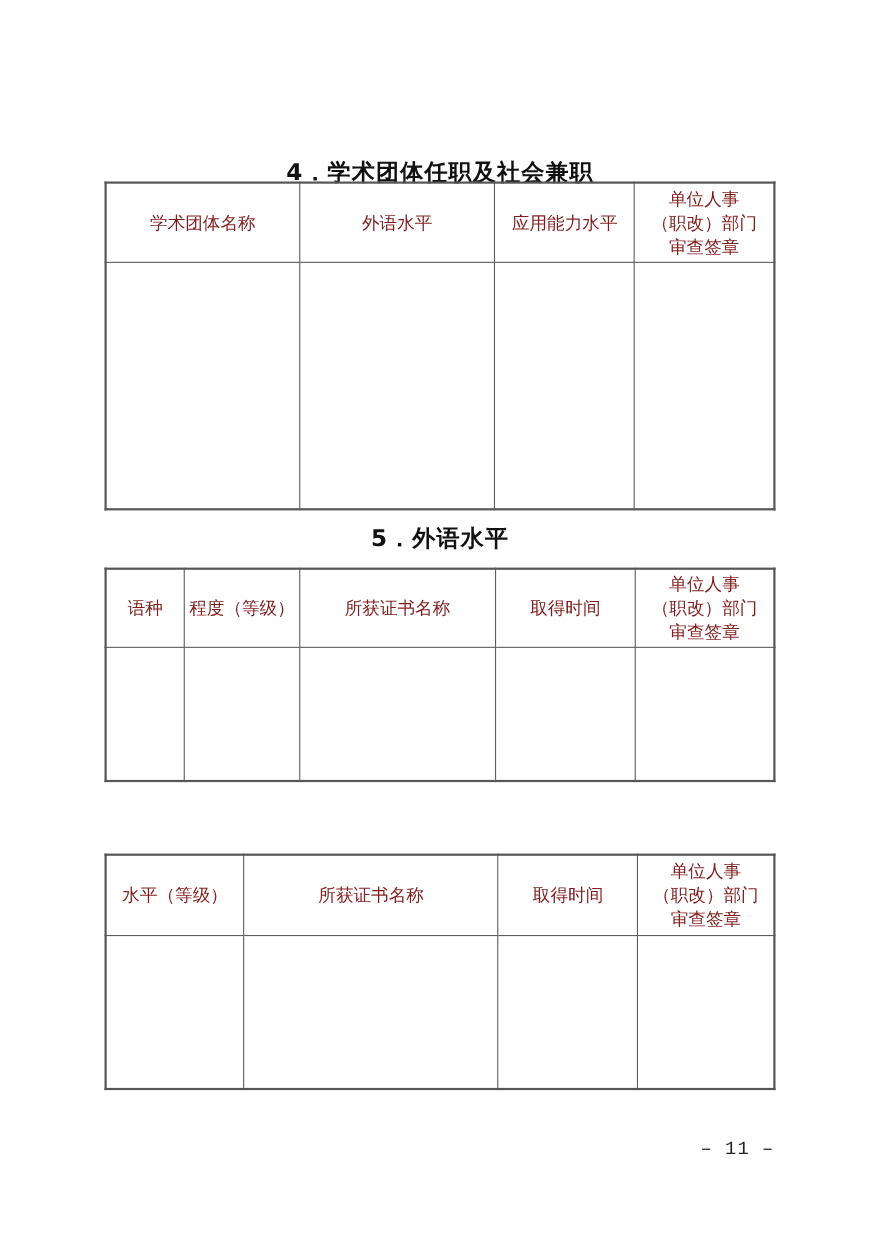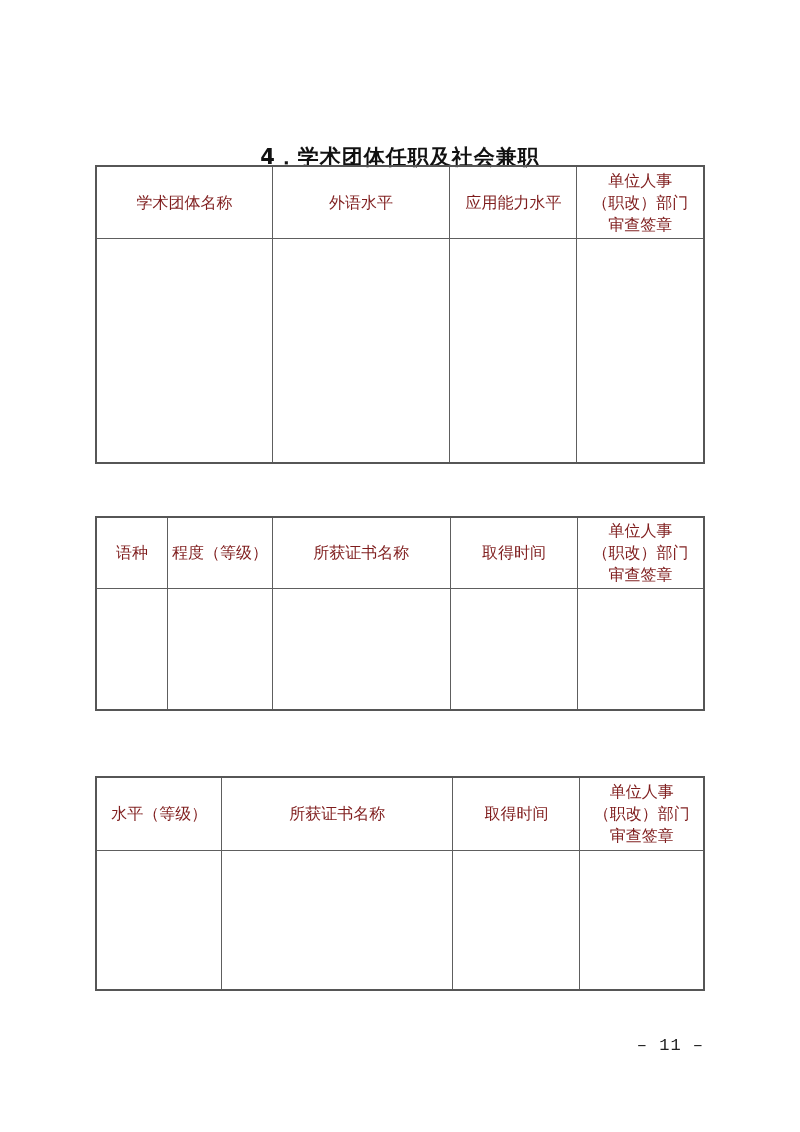--- a/index.html
+++ b/index.html
@@ -93,20 +93,21 @@
         </tr>
       <tr class="body-row">
           <td></td>
           <td></td>
           <td></td>
           <td></td>
         </tr>
     </tbody>
   </table>
 
+  <div class="sec-title t2">5．外语水平</div>
 
   <table class="form-table tbl2">
       <colgroup>
         <col style="width: 11.8%;">
         <col style="width: 17.2%;">
         <col style="width: 29.3%;">
         <col style="width: 20.9%;">
         <col style="width: 20.8%;">
       </colgroup>
     <tbody>

